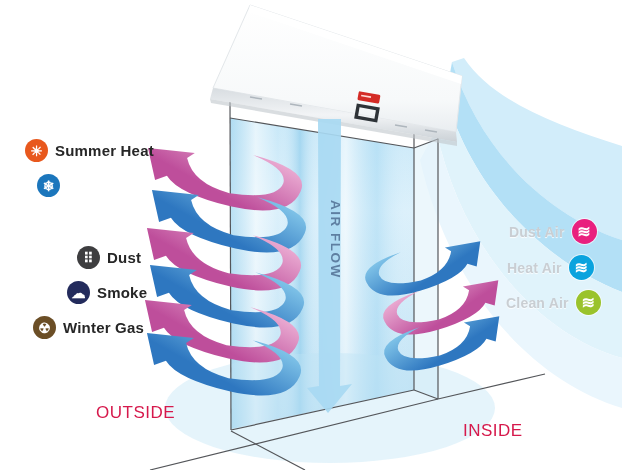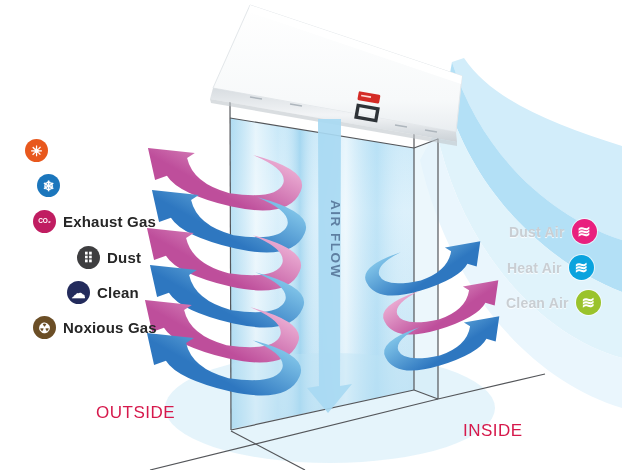--- a/index.html
+++ b/index.html
@@ -130,39 +130,36 @@
 
     <g>
       <use href="#swoosh" fill="url(#gBlue)" transform="translate(420,264) rotate(-14) scale(-0.64,0.62)"></use>
       <use href="#swoosh" fill="url(#gPink)" transform="translate(438,303) rotate(-14) scale(-0.64,0.62)"></use>
       <use href="#swoosh" fill="url(#gBlue)" transform="translate(439,339) rotate(-14) scale(-0.64,0.62)"></use>
     </g>
   </svg>
 
   <div class="row" style="left:25px;top:139px">
     <span class="dot" style="background: rgb(232, 88, 29);">☀</span>
+    <span class="lbl">Summer Heat</span>
   </div>
   <div class="row" style="left:37px;top:174px">
     <span class="dot" style="background: rgb(27, 118, 188);">❄</span>
-  </div>
-  <div class="row" style="left:33px;top:210px">
-    <span class="dot txt" style="background: rgb(192, 29, 97);">CO₂</span>
-    <span class="lbl">Exhaust Gas</span>
   </div>
   <div class="row" style="left:77px;top:246px">
     <span class="dot" style="background: rgb(62, 62, 64);">⠿</span>
     <span class="lbl">Dust</span>
   </div>
   <div class="row" style="left:67px;top:281px">
     <span class="dot" style="background: rgb(35, 43, 92);">☁</span>
-    <span class="lbl">Clean</span>
+    <span class="lbl">Smoke</span>
   </div>
   <div class="row" style="left:33px;top:316px">
     <span class="dot" style="background: rgb(107, 78, 38);">☢</span>
-    <span class="lbl">Noxious Gas</span>
+    <span class="lbl">Winter Gas</span>
   </div>
 
   <div class="row" style="left:509px;top:219px">
     <span class="lbl in-lbl">Dust Air</span>
     <span class="dot big" style="background: rgb(233, 32, 126);">≋</span>
   </div>
   <div class="row" style="left:507px;top:255px">
     <span class="lbl in-lbl">Heat Air</span>
     <span class="dot big" style="background: rgb(10, 163, 222);">≋</span>
   </div>

